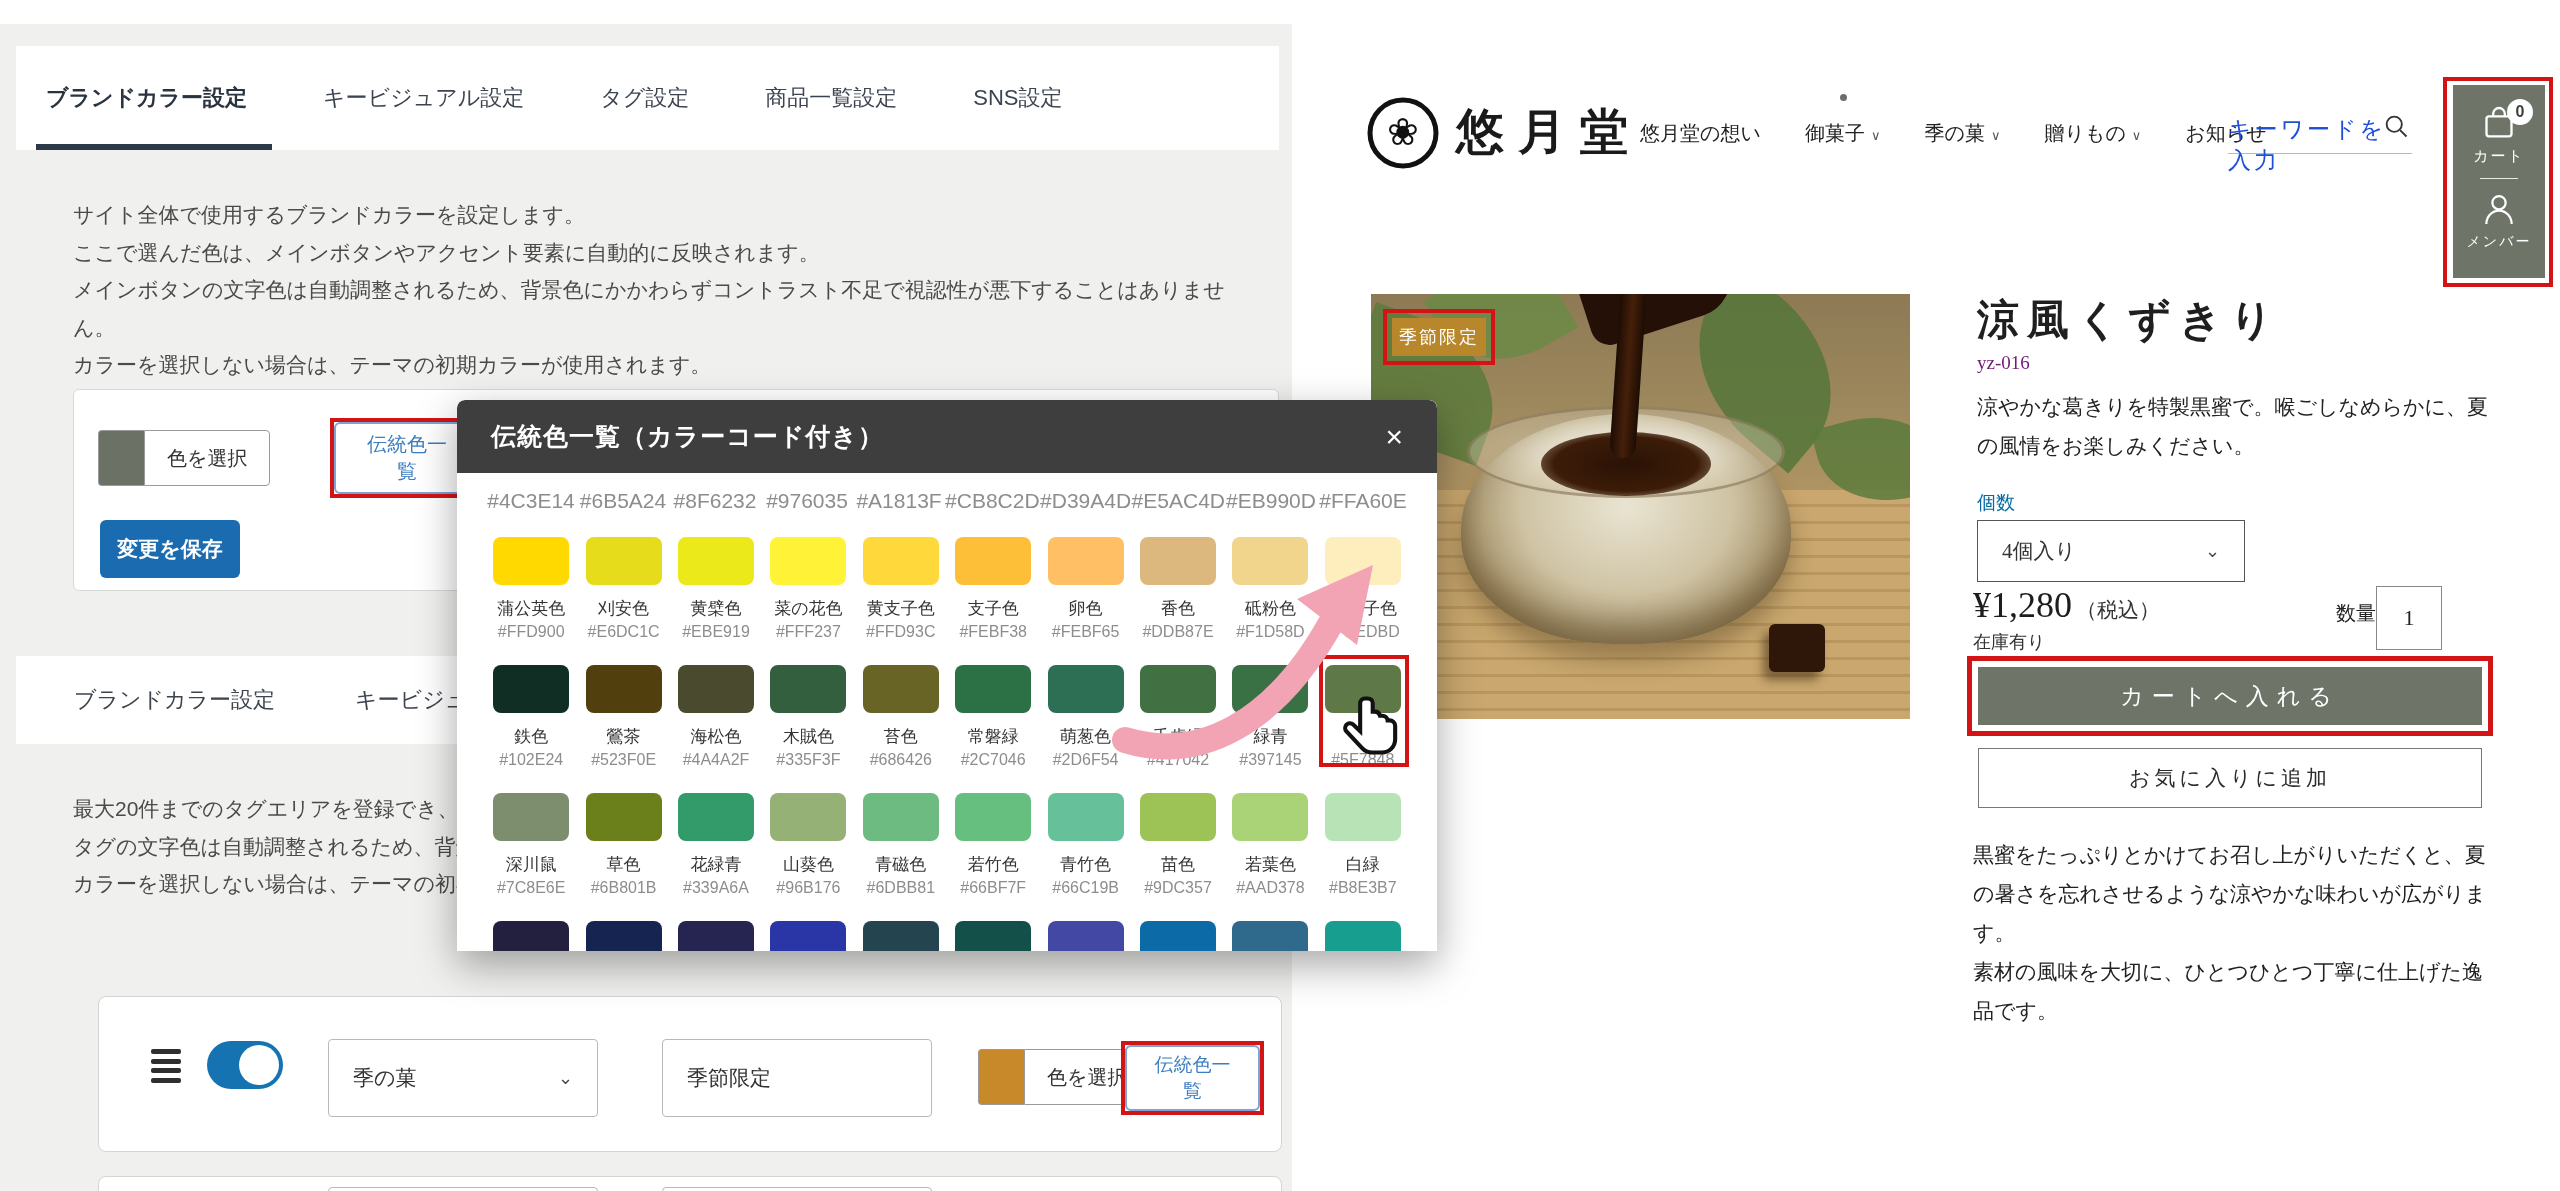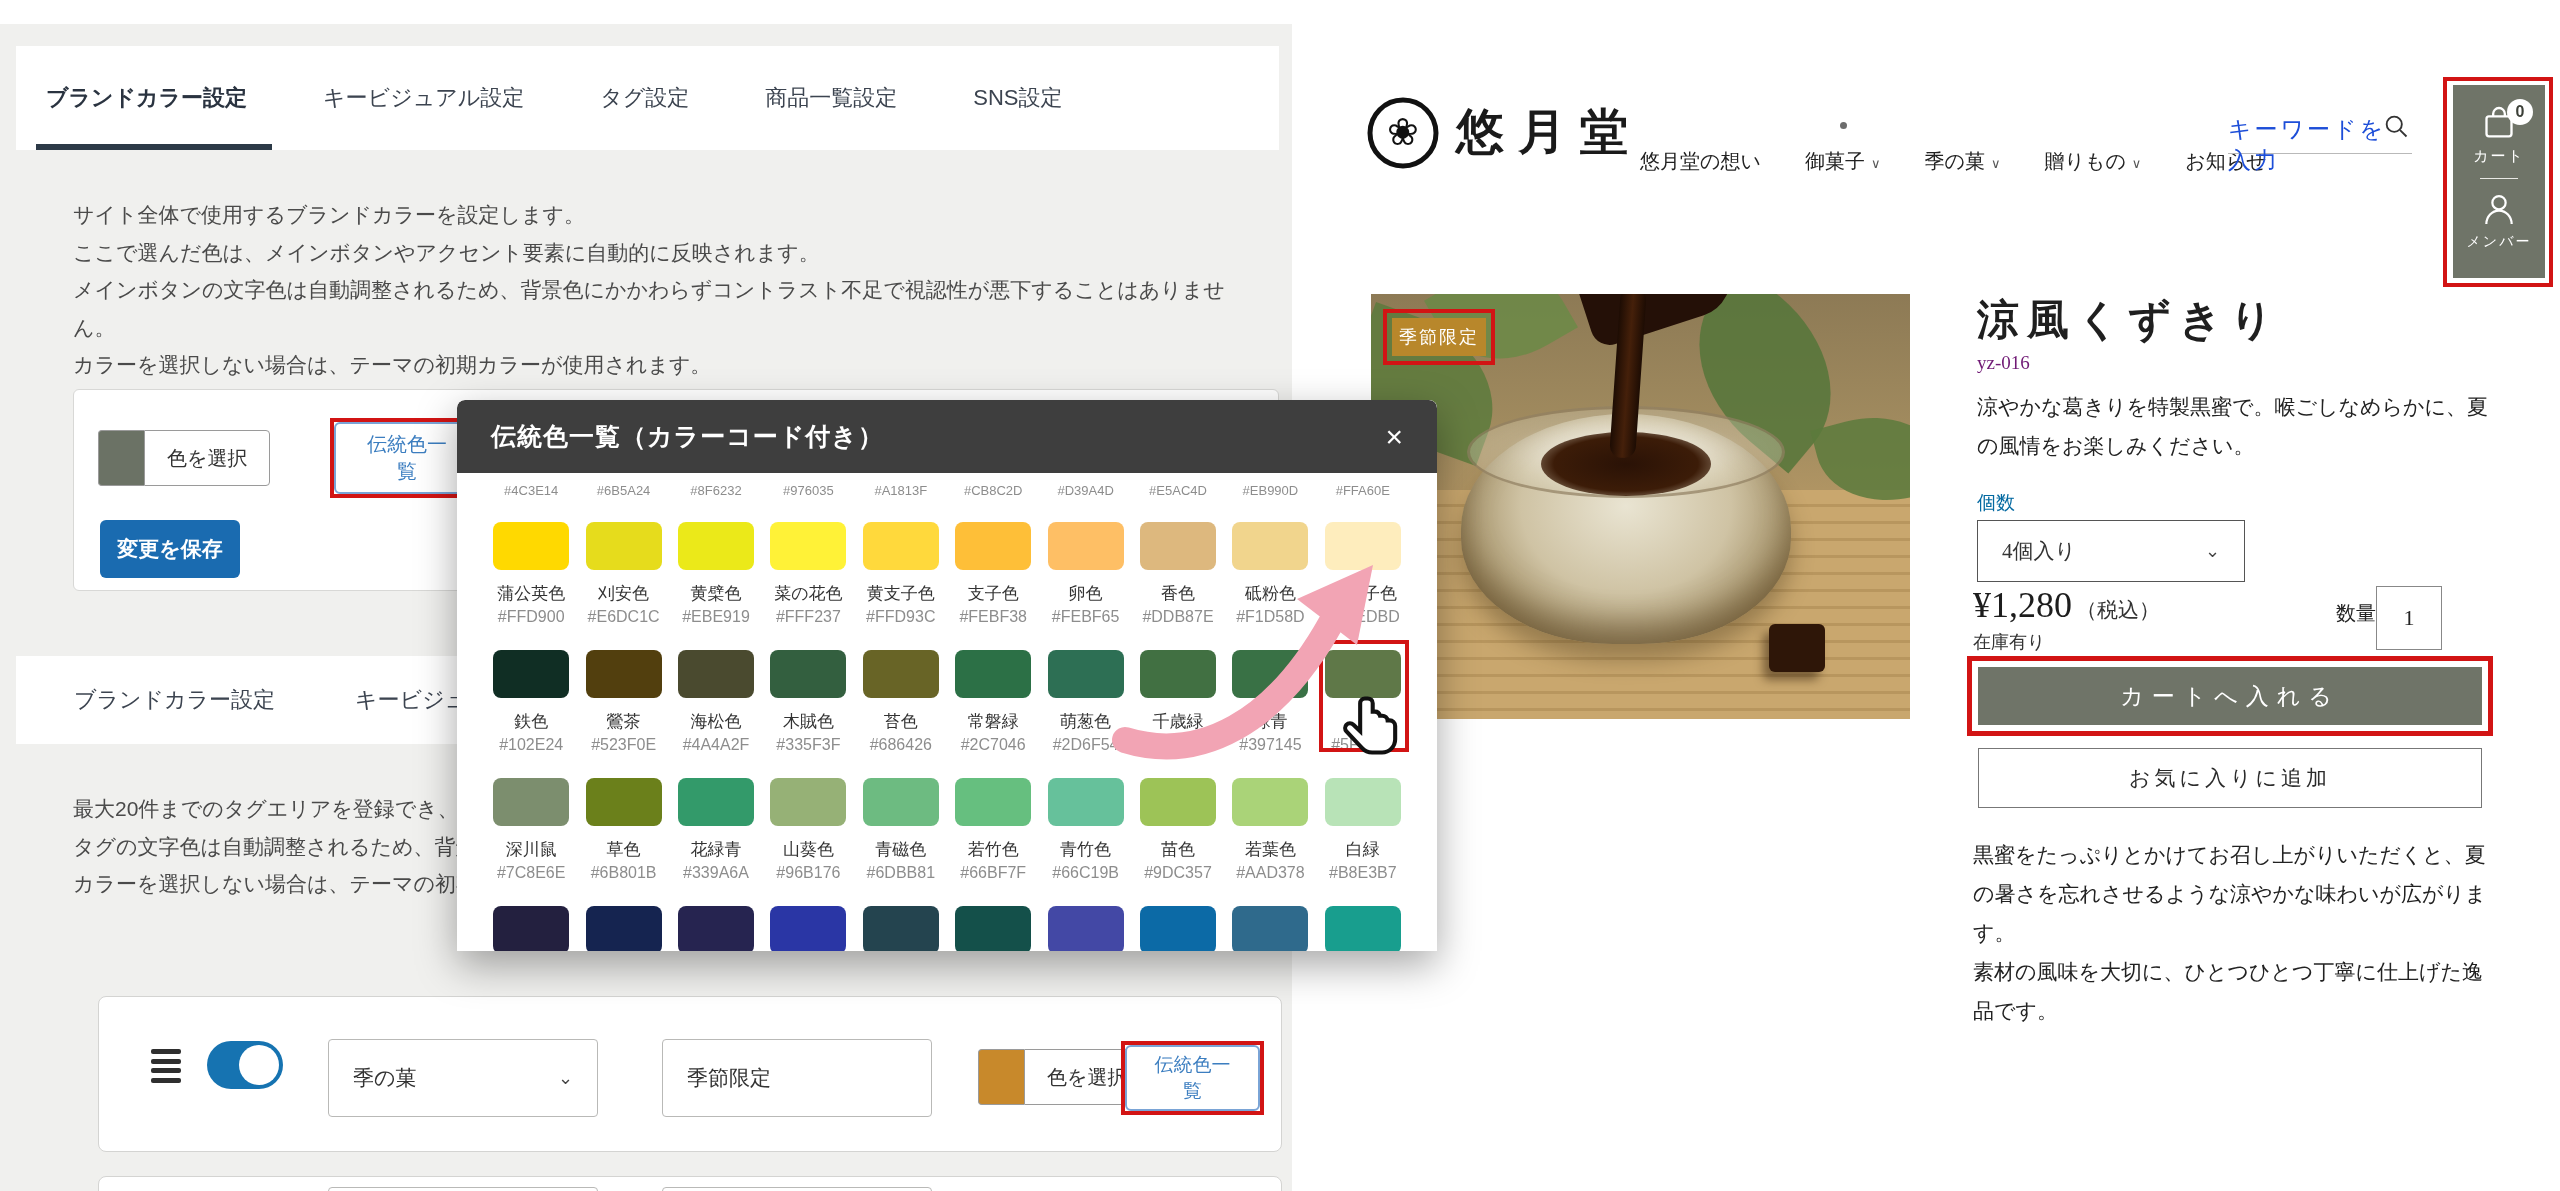--- a/index.html
+++ b/index.html
@@ -51,36 +51,36 @@
                border:1px solid #d4d4d2; border-radius:8px 8px 0 0; }
 
   
   #modal { left:457px; top:400px; width:980px; height:551px; background:#fff; z-index:40;
            border-radius:8px 8px 0 0; box-shadow:0 14px 40px rgba(0,0,0,.35); overflow:hidden; }
   #modal-header { height:73px; background:#3e3e3e; color:#fff; display:flex; align-items:center;
                   padding:0 34px; border-radius:8px 8px 0 0; }
   #modal-title { font-size:25px; font-weight:bold; letter-spacing:1px; }
   #modal-close { margin-left:auto; font-size:30px; color:#fff; background:none; border:none; }
   .trad-grid { display:grid; grid-template-columns:repeat(10,1fr); padding:0 28px; }
-  .hex-only { font-size:13px; color:#8d8d8d; text-align:center; padding-top:10px; }
+  .hex-only { font-size:21px; color:#8d8d8d; text-align:center; padding-top:16px; }
   .cell { position:relative; display:flex; flex-direction:column; align-items:center; }
   .cell .chip { width:76px; height:48px; border-radius:8px; margin-top:24px; }
   .cell .cname { font-size:17px; color:#333; margin-top:12px; height:22px; }
   .cell .chex { font-size:16px; color:#8d8d8d; margin-top:4px; }
   .cell .hlframe { position:absolute; left:2px; top:14px; width:90px; height:112px;
                    border:4px solid #d21414; }
 
   #cursor-hand { left:1338px; top:690px; width:70px; height:80px; z-index:60; }
 
   
   .serif { font-family:"Liberation Serif","DejaVu Serif",serif; }
   #logo-mark { left:1366px; top:96px; width:74px; height:74px; }
   #brand-name { left:1456px; top:100px; font-size:48px; font-weight:bold; letter-spacing:14px; color:#1a1a1a; }
   #main-nav { left:1640px; top:120px; display:flex; gap:44px; }
-  .nav-item { position:relative; font-size:20px; color:#222; white-space:nowrap;margin-top:28px; }
+  .nav-item { position:relative; font-size:20px; color:#222; white-space:nowrap; }
   .nav-item .chev { font-size:13px; color:#555; margin-left:6px; }
   .nav-item .dot { position:absolute; left:46%; top:-26px; width:7px; height:7px;
                    border-radius:50%; background:#6d6d6d; }
   #search-box { left:2228px; top:104px; width:184px; height:50px; border-bottom:1px solid #b9b9b9; }
   #search-input { font-size:23px; color:#1d4ed8; letter-spacing:3px; padding-top:10px; }
   #search-icon { position:absolute; right:2px; top:8px; }
 
   #utility-red { left:2443px; top:77px; width:110px; height:210px; border:4px solid #d21414; z-index:30; }
   #utility-panel { left:2453px; top:85px; width:92px; height:193px; background:#6F7468; z-index:31;
                    display:flex; flex-direction:column; align-items:center; color:#fff; }

